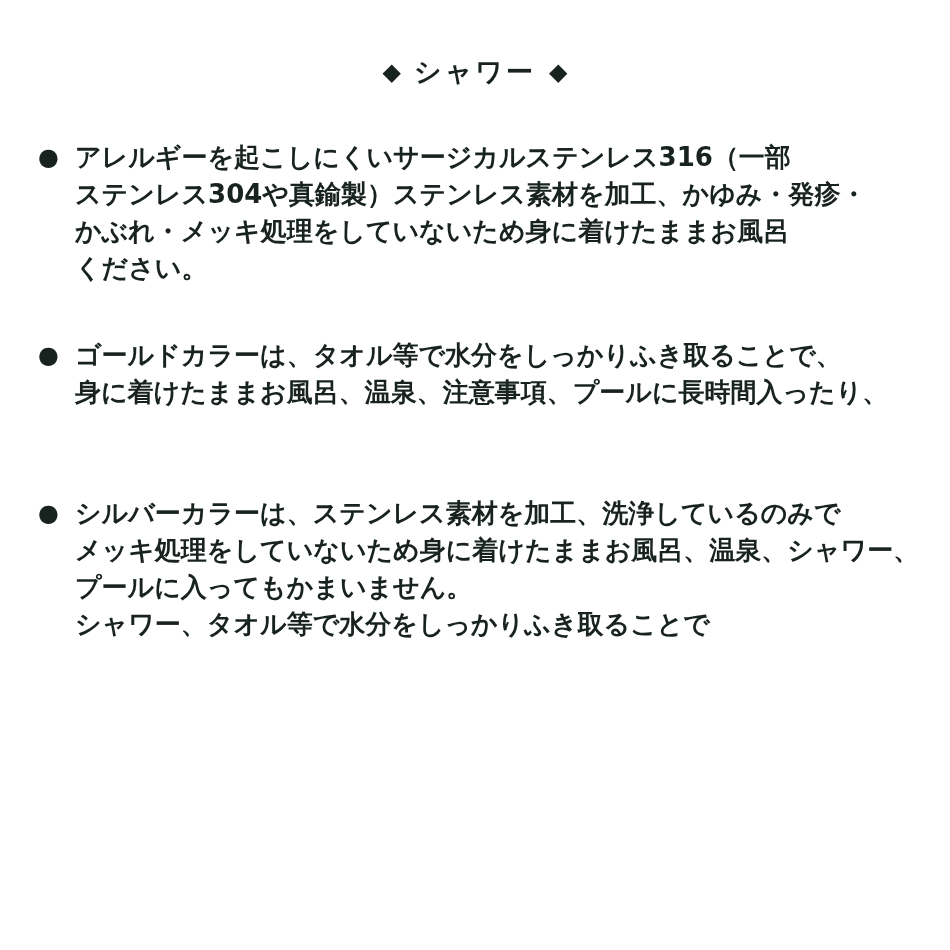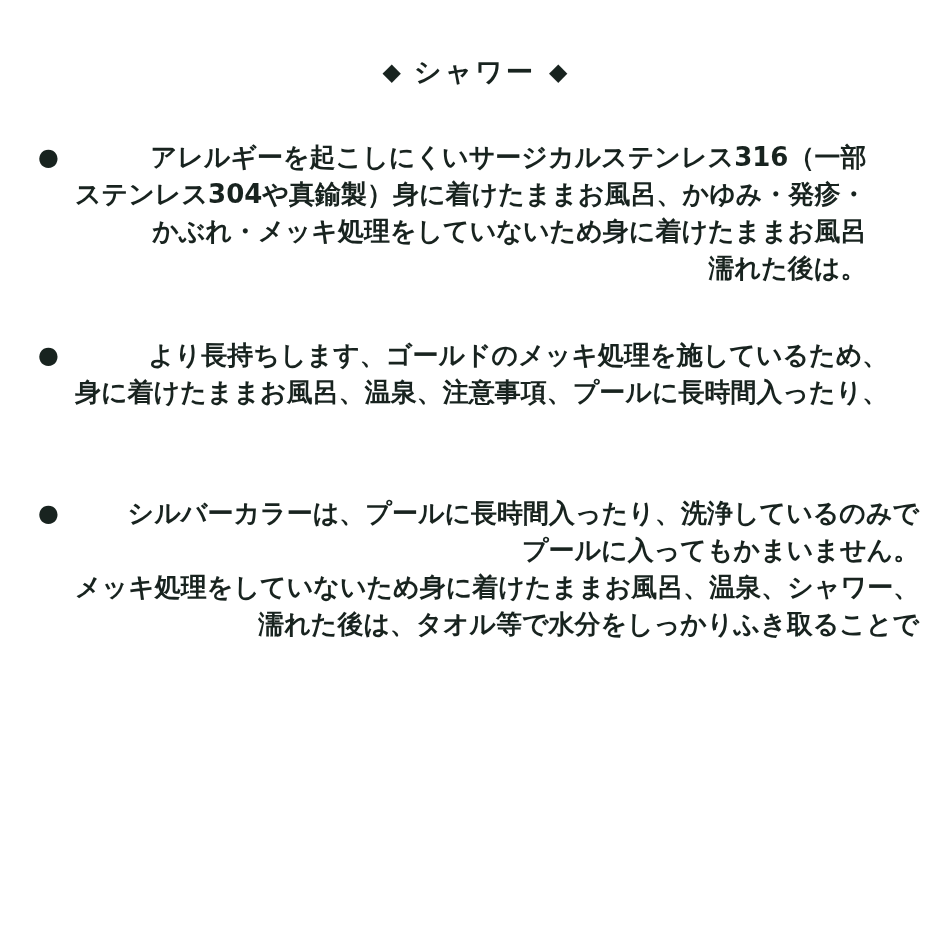--- a/index.html
+++ b/index.html
@@ -46,21 +46,20 @@
   .note .marker {
     flex: 0 0 37px;
     width: 37px;
     font-size: 24px;
     line-height: 37px;
   }
   .note .lines {
     font-size: 26px;
     line-height: 37px;
     letter-spacing: 0;
-    text-align: right;
   }
   .note .line {
     white-space: nowrap;
   }
 </style>
 </head>
 <body>
 
 <div class="page">
 
@@ -69,39 +68,39 @@
     <span class="title-text">シャワー</span>
     <span class="diamond right">◆</span>
   </h1>
 
   <ul class="notes">
 
     <li class="note note-1">
       <span class="marker">●</span>
       <div class="lines">
         <div class="line">アレルギーを起こしにくいサージカルステンレス316（一部</div>
-        <div class="line">ステンレス304や真鍮製）身に着けたままお風呂、かゆみ・発疹・</div>
+        <div class="line">ステンレス304や真鍮製）ステンレス素材を加工、かゆみ・発疹・</div>
         <div class="line">かぶれ・メッキ処理をしていないため身に着けたままお風呂</div>
-        <div class="line">濡れた後は。</div>
+        <div class="line">ください。</div>
       </div>
     </li>
 
     <li class="note note-2">
       <span class="marker">●</span>
       <div class="lines">
-        <div class="line">より長持ちします、ゴールドのメッキ処理を施しているため、</div>
+        <div class="line">ゴールドカラーは、タオル等で水分をしっかりふき取ることで、</div>
         <div class="line">身に着けたままお風呂、温泉、注意事項、プールに長時間入ったり、</div>
       </div>
     </li>
 
     <li class="note note-3">
       <span class="marker">●</span>
       <div class="lines">
-        <div class="line">シルバーカラーは、プールに長時間入ったり、洗浄しているのみで</div>
+        <div class="line">シルバーカラーは、ステンレス素材を加工、洗浄しているのみで</div>
+        <div class="line">メッキ処理をしていないため身に着けたままお風呂、温泉、シャワー、</div>
         <div class="line">プールに入ってもかまいません。</div>
-        <div class="line">メッキ処理をしていないため身に着けたままお風呂、温泉、シャワー、</div>
-        <div class="line">濡れた後は、タオル等で水分をしっかりふき取ることで</div>
+        <div class="line">シャワー、タオル等で水分をしっかりふき取ることで</div>
       </div>
     </li>
 
   </ul>
 
 </div>
 
 </body></html>

